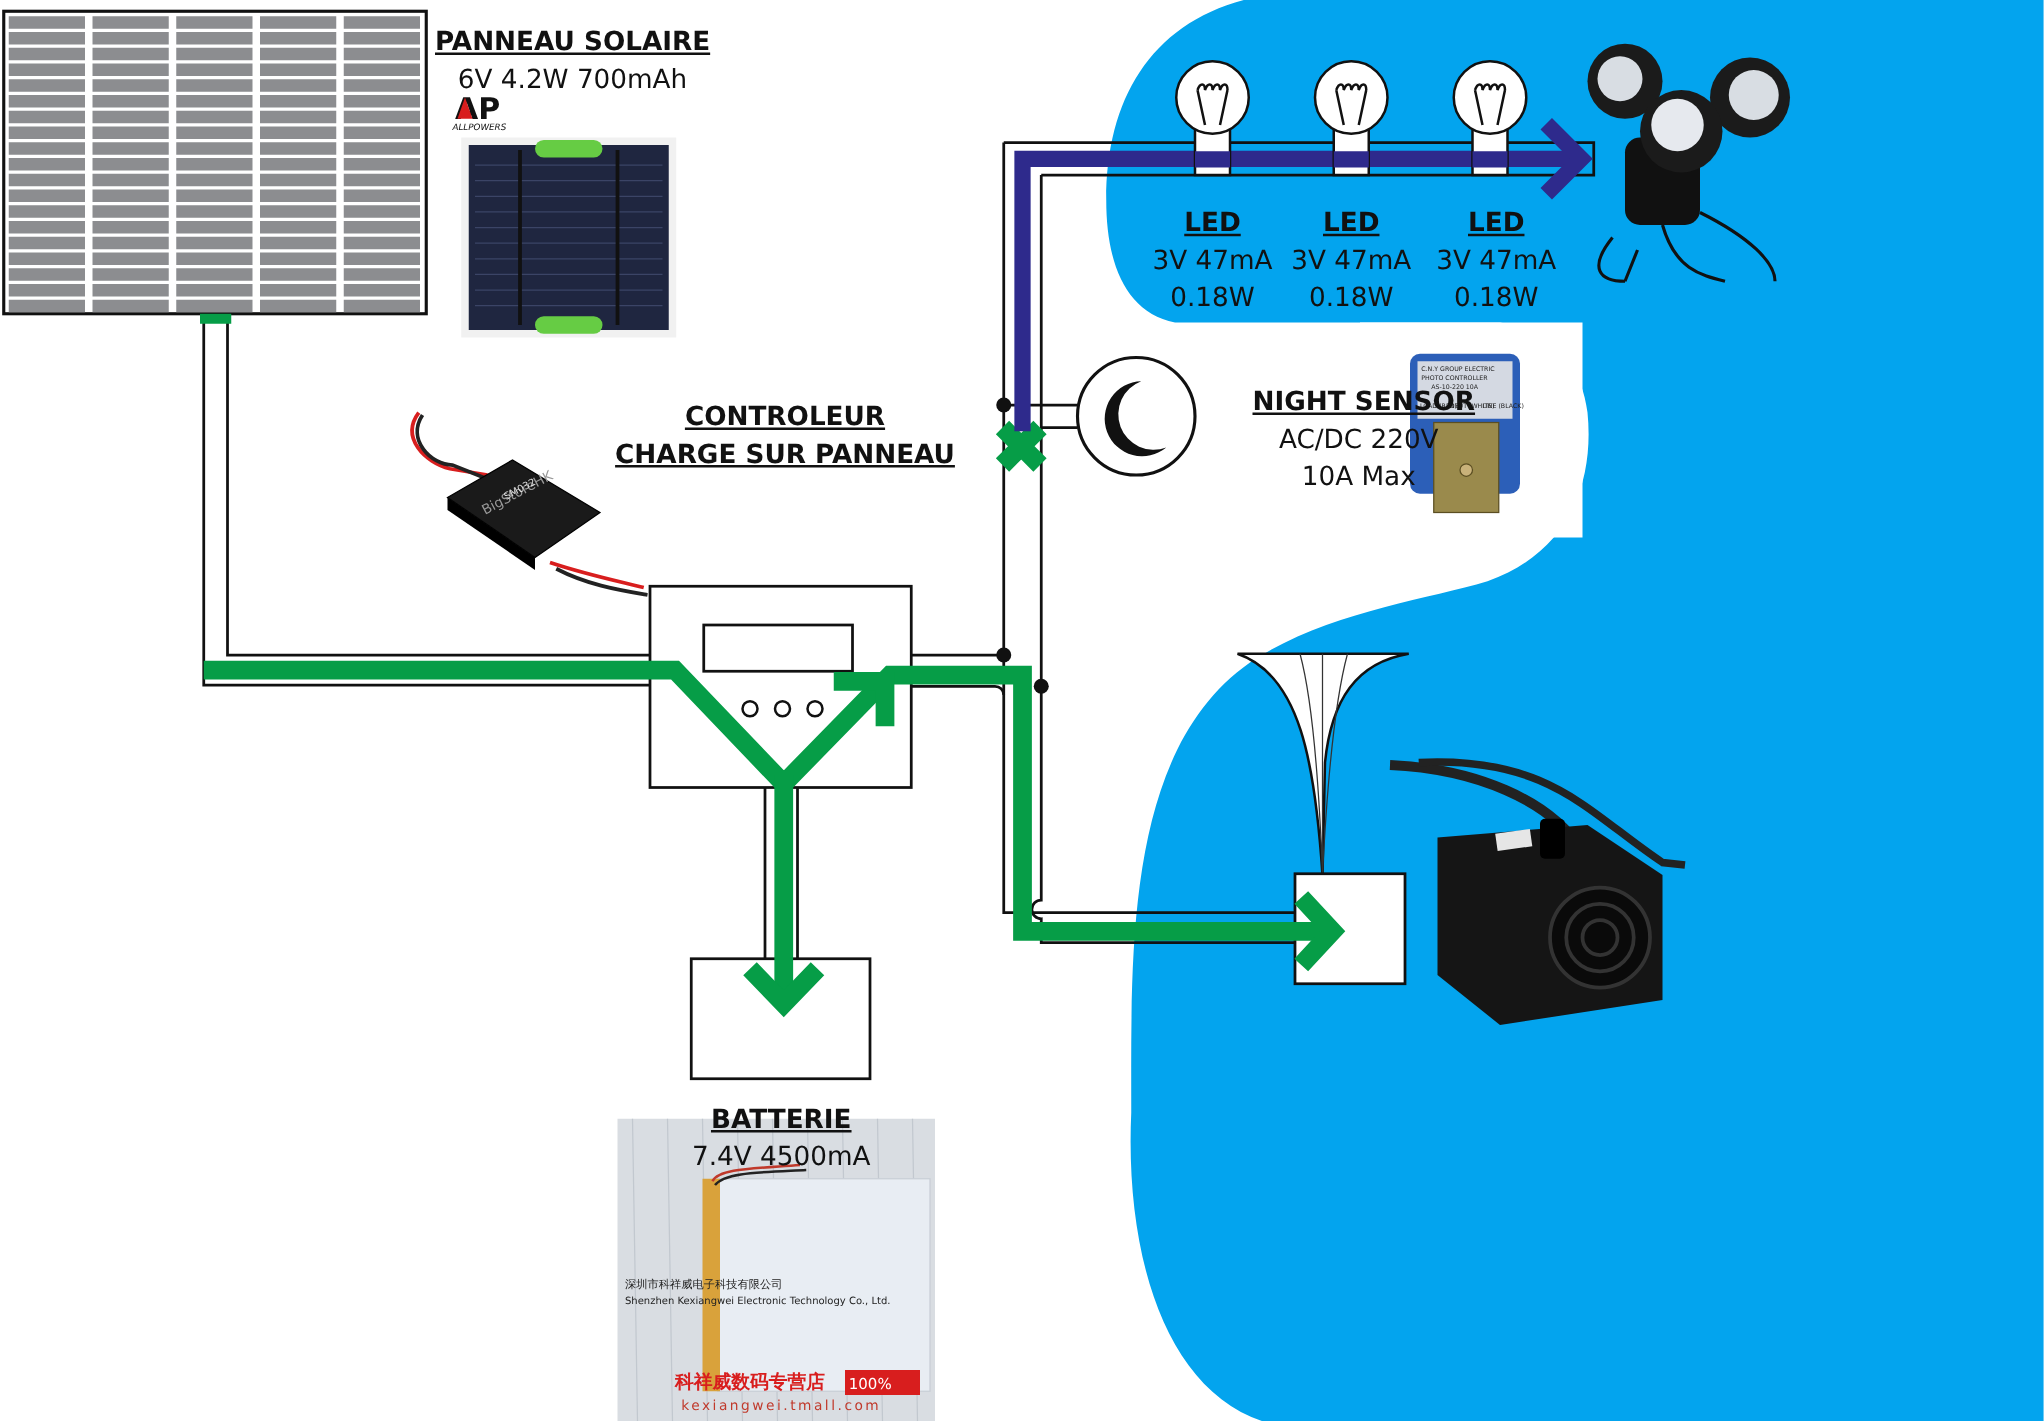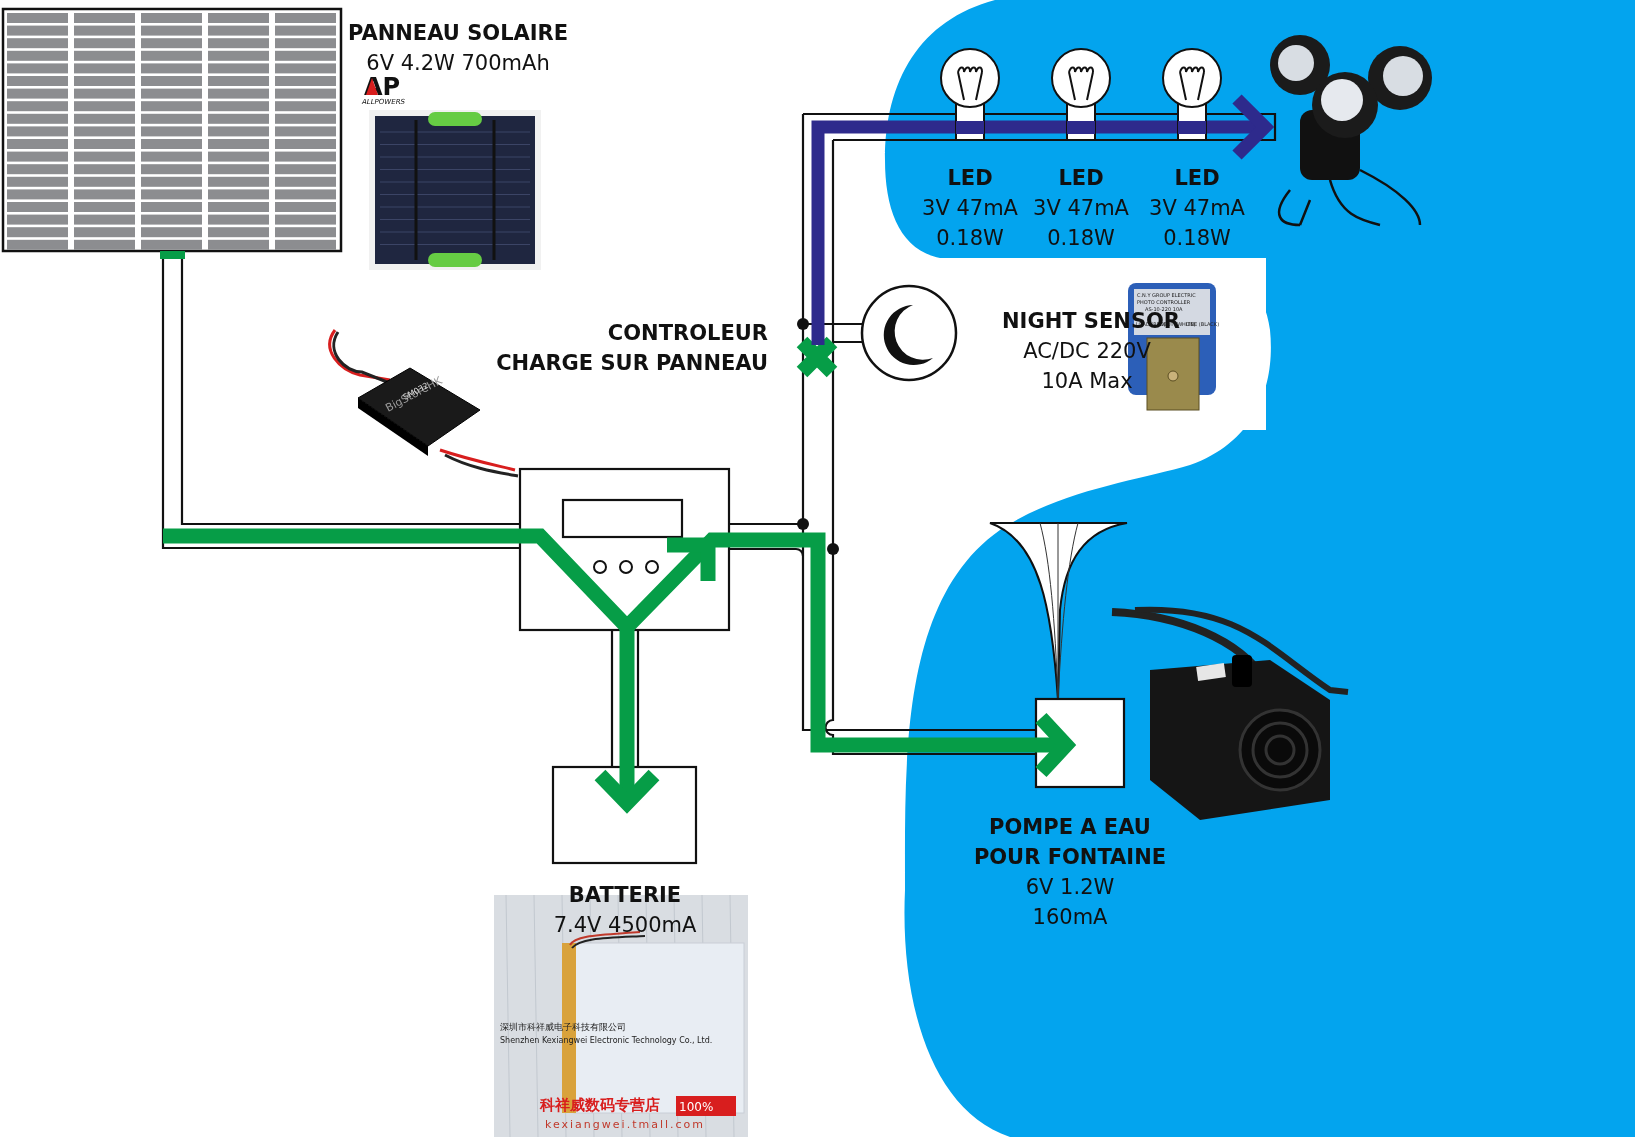--- a/index.html
+++ b/index.html
@@ -1,19 +1,19 @@
 <!DOCTYPE html>
 <html><head>
 <meta charset="utf-8">
 <style>
   html,body{margin:0;padding:0;background:#ffffff;}
   body{width:1635px;height:1137px;position:relative;overflow:hidden;font-family:"DejaVu Sans","Liberation Sans",sans-serif;}
   #stage{position:absolute;left:0;top:0;width:1635px;height:1137px;}
   .lbl{position:absolute;text-align:center;color:#111;line-height:30px;font-size:21px;white-space:nowrap;}
-  .lbl .b{font-weight:bold;display:block;}
+  .lbl .b{font-weight:bold;display:block;text-decoration:underline;}
   .lbl .n{display:block;}
   svg text{font-family:"DejaVu Sans",sans-serif;}
 </style>
 </head>
 <body>
 
 <div id="stage">
 <svg id="diag" width="1635" height="1137" viewBox="0 0 1635 1137" xmlns="http://www.w3.org/2000/svg">
 
   <path id="blob-top" d="M 995 0 L 1635 0 L 1635 1137 L 1010 1137 C 930 1110 900 1000 905 890 C 905 760 900 600 1000 530 C 1060 490 1140 480 1190 465 C 1260 440 1275 380 1270 330 C 1265 290 1240 265 1200 258 L 940 258 C 900 250 885 210 885 160 C 885 80 920 20 995 0 Z" fill="#03a4ee"></path>
@@ -298,21 +298,21 @@
         </g>
       </g>
 </svg>
 
 
 <div class="lbl" style="left:348px;top:18px;width:220px;">
   <span class="b">PANNEAU SOLAIRE</span>
   <span class="n">6V 4.2W 700mAh</span>
 </div>
 
-<div class="lbl" style="left:488px;top:318px;width:280px;text-align:right;">
+<div class="lbl" style="left:488px;top:318px;width:280px;">
   <span class="b">CONTROLEUR</span>
   <span class="b">CHARGE SUR PANNEAU</span>
 </div>
 
 <div class="lbl" style="left:958px;top:306px;width:170px;margin-left:44px;">
   <span class="b">NIGHT SENSOR</span>
   <span class="n">AC/DC 220V</span>
   <span class="n">10A Max</span>
 </div>
 
@@ -325,24 +325,18 @@
   <span class="b">LED</span>
   <span class="n">3V 47mA</span>
   <span class="n">0.18W</span>
 </div>
 <div class="lbl" style="left:1142px;top:163px;width:110px;">
   <span class="b">LED</span>
   <span class="n">3V 47mA</span>
   <span class="n">0.18W</span>
 </div>
 
-<div class="lbl" style="left:960px;top:812px;width:220px;">
-  <span class="b">POMPE A EAU</span>
-  <span class="b">POUR FONTAINE</span>
-  <span class="n">6V 1.2W</span>
-  <span class="n">160mA</span>
-</div>
 
 <div class="lbl" style="left:520px;top:880px;width:210px;">
   <span class="b">BATTERIE</span>
   <span class="n">7.4V 4500mA</span>
 </div>
 </div>
 
 </body></html>

